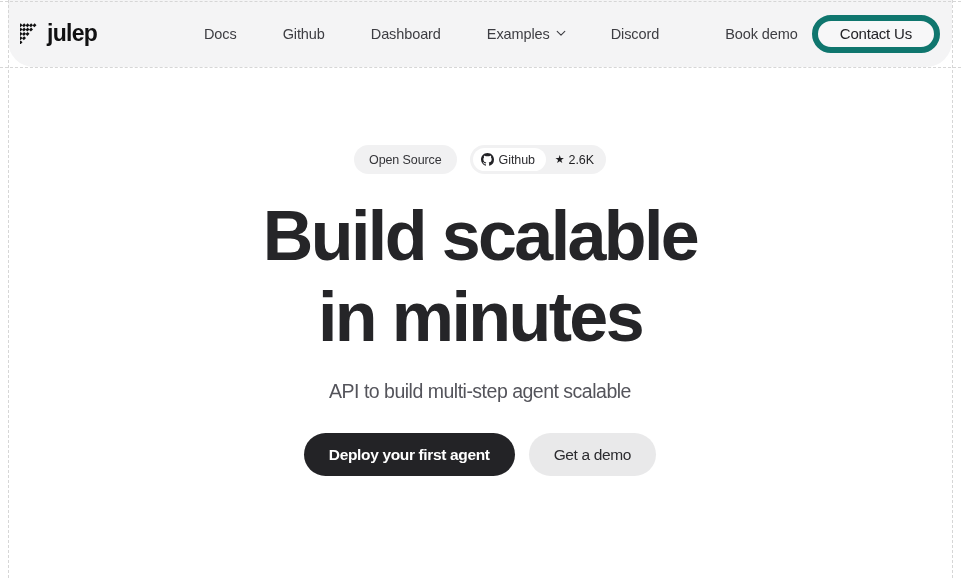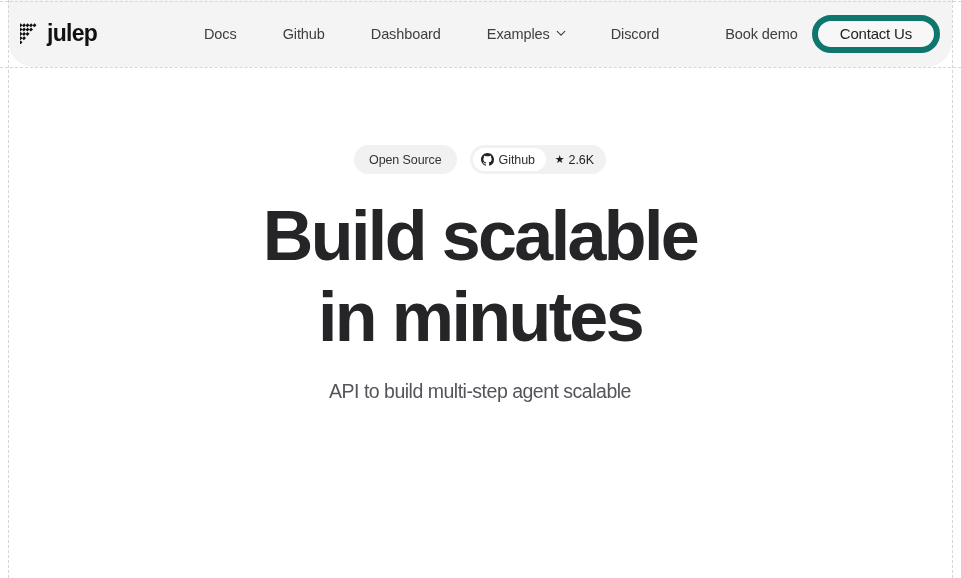--- a/index.html
+++ b/index.html
@@ -340,15 +340,19 @@
       </div>
     </div>
 
     <h1 class="headline">
       <span class="ln">Build scalable</span>
       <span class="ln">in minutes</span>
     </h1>
 
     <p class="subtitle">API to build multi-step agent scalable</p>
 
+    <div class="cta-row">
+      <button class="btn btn-primary">Deploy your first agent</button>
+      <button class="btn btn-secondary">Get a demo</button>
+    </div>
   </main>
 
 </div>
 
 </body></html>

